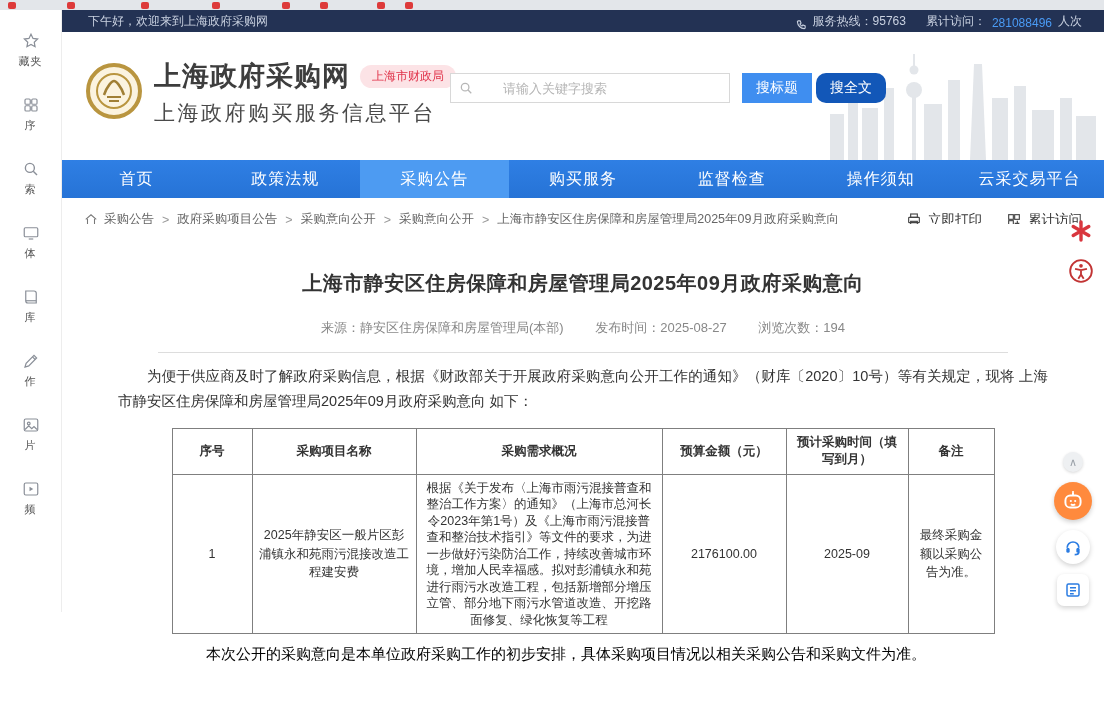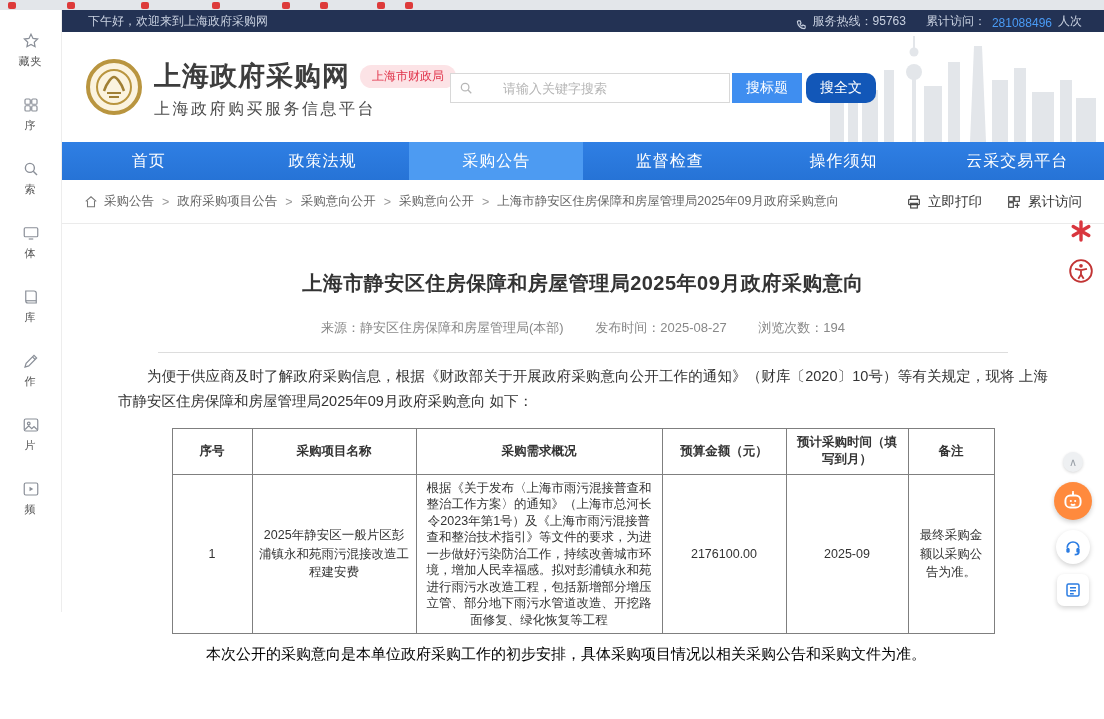--- a/index.html
+++ b/index.html
@@ -23,44 +23,44 @@
   
   .main { position:absolute; top:10px; left:62px; width:1042px; height:709px; background:#fff; }
   
   .topbar {
     height:22px; background:#233254; color:#c9d1e0; font-size:12px;
     display:flex; align-items:center; justify-content:space-between; padding:0 22px 0 26px;
   }
   .topbar-right { display:flex; align-items:flex-end; gap:6px; }
   .visits-count { color:#4a9bf5; }
   
-  .header { position:relative; height:110px; background:#fff; overflow:hidden; }
+  .header { position:relative; height:128px; background:#fff; overflow:hidden; }
   .skyline { position:absolute; right:0; bottom:0; z-index:0; }
   .brand { position:absolute; left:24px; top:26px; display:flex; align-items:center; gap:12px; z-index:2; cursor:pointer; }
   .brand-text { display:flex; flex-direction:column; gap:5px; }
   .brand-line1 { display:flex; align-items:center; gap:10px; }
   .site-name { font-size:27px; font-weight:bold; color:#3d3d3d; letter-spacing:1px; }
   .site-badge {
     font-size:12px; color:#e0334a; background:#fce3e6; border-radius:12px;
     padding:3px 12px; white-space:nowrap;
   }
-  .site-subtitle { font-size:16px; color:#4a4a4a; letter-spacing:2.5px; }
+  .site-subtitle { font-size:21px; color:#4a4a4a; letter-spacing:2.5px; }
   .search-wrap { position:absolute; left:388px; top:41px; display:flex; align-items:center; z-index:2; }
   .search-box {
     width:280px; height:30px; background:#fff; border:1px solid #d8d8d8;
     display:flex; align-items:center; padding:0 8px; gap:6px;
   }
   .search-box input {
     border:none; outline:none; flex:1; font-size:13px; color:#333;
     font-family:"Liberation Sans","DejaVu Sans",sans-serif; background:transparent;margin-left:24px;
   }
   .search-box input::placeholder { color:#b5b5b5; }
   .btn-search { height:30px; border:none; color:#fff; font-size:14px; padding:0 14px; cursor:pointer; white-space:nowrap;
     font-family:"Liberation Sans","DejaVu Sans",sans-serif; }
-  .btn-title { background:#3f8ef0; margin-left:2px; }
+  .btn-title { background:#3f8ef0; margin-left:12px; }
   .btn-full  { background:#1257b8; margin-left:4px;border-radius:10px; }
   
   .nav { height:38px; background:linear-gradient(#2f7fe4,#2673d6); display:flex; position:relative; z-index:2; }
   .nav-item {
     flex:1; display:flex; align-items:center; justify-content:center;
     color:#fff; font-size:16px; cursor:pointer; letter-spacing:1px;
   }
   .nav-item.active { background:#4d9bf2; }
   
   .crumbbar {
@@ -261,20 +261,21 @@
       </div>
       <button class="btn-search btn-title">搜标题</button>
       <button class="btn-search btn-full">搜全文</button>
     </div>
   </div>
 
   <div class="nav">
     <div class="nav-item">首页</div>
     <div class="nav-item">政策法规</div>
     <div class="nav-item active">采购公告</div>
+    <div class="nav-item">购买服务</div>
     <div class="nav-item">监督检查</div>
     <div class="nav-item">操作须知</div>
     <div class="nav-item">云采交易平台</div>
   </div>
 
   <div class="crumbbar">
     <div class="crumb-left">
       <span style="display:inline-flex">
           <svg width="14" height="14" viewBox="0 0 24 24" fill="none" stroke="#777" stroke-width="1.8">
             <path d="M3 11l9-8 9 8"></path>

